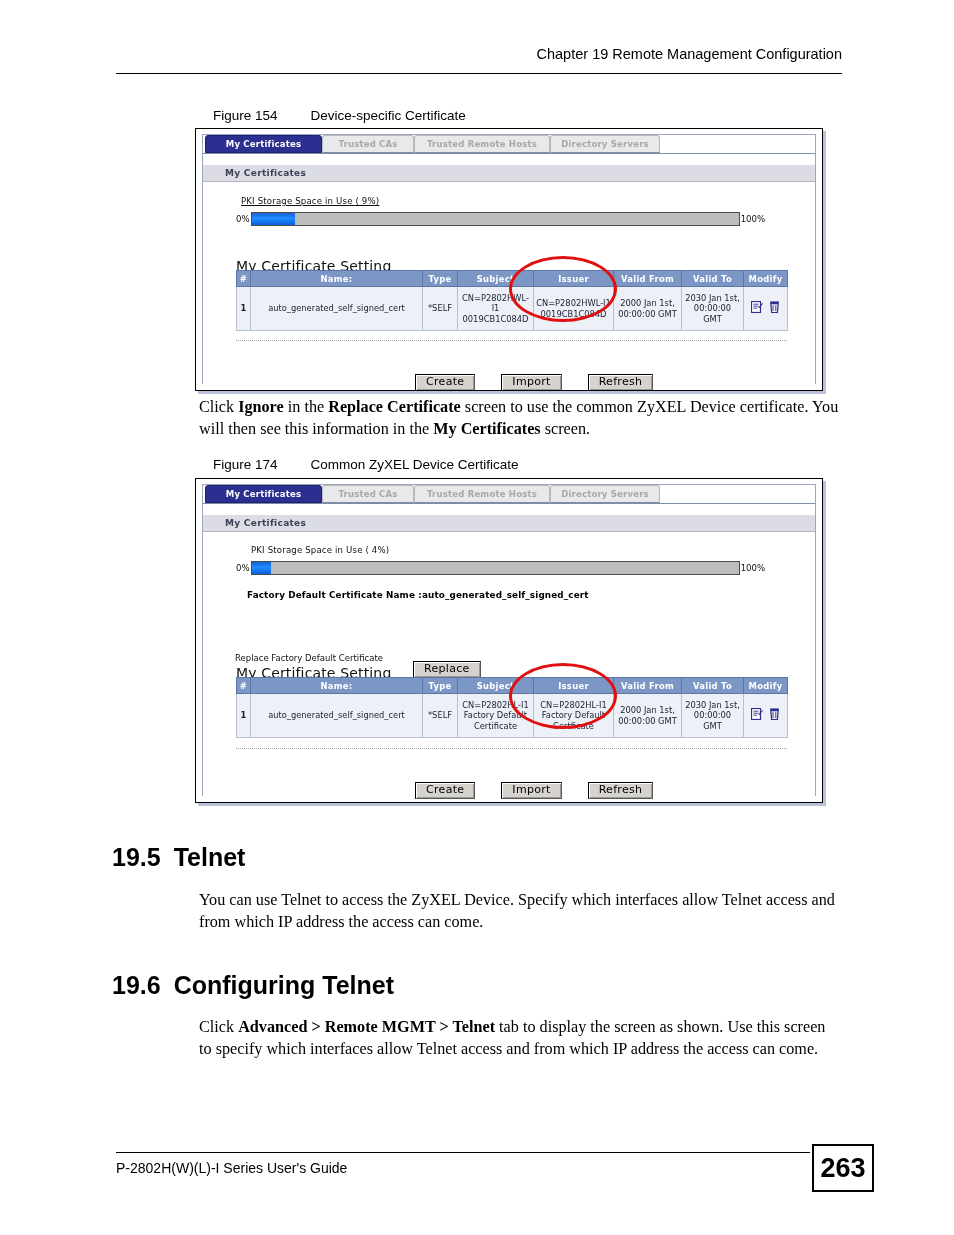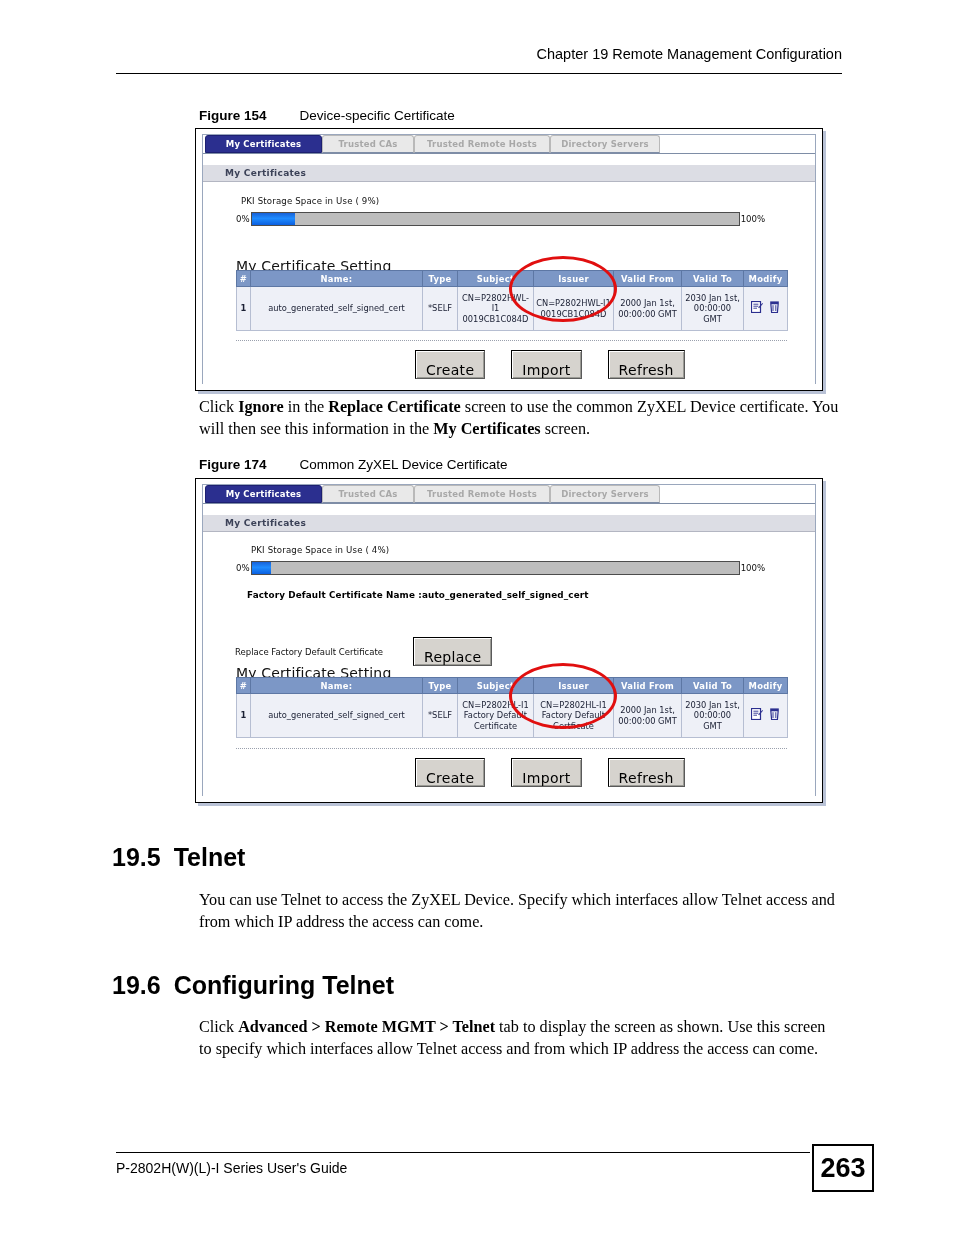--- a/index.html
+++ b/index.html
@@ -29,21 +29,21 @@
     border-top: 1.6px solid #000;
   }
 
   
   .fig-caption {
     position: absolute;
     font-family: "Liberation Sans", sans-serif;
     font-size: 13.5px;
     white-space: nowrap;
   }
-  .fig-caption .fig-num { font-weight: bold; }
+  .fig-caption .fig-num { font-weight: normal; margin-left: 14px; }
   .fig-caption .fig-title { margin-left: 9px; padding-left: 24px; }
 
   
   .body-par {
     position: absolute;
     font-family: "Liberation Serif", serif;
     font-size: 16.2px;
     line-height: 21.5px;
     text-align: left;
   }
@@ -207,26 +207,27 @@
   }
 
   
   .wbtn {
     background: #d6d3ce;
     border: 1px solid #000;
     border-right-color: #5a5a5a;
     border-bottom-color: #5a5a5a;
     box-shadow: inset 1px 1px 0 #ffffff, inset -1px -1px 0 #9a9a94;
     font-family: "DejaVu Sans", sans-serif;
-    font-size: 14px;
+    font-size: 11px;
     color: #000;
-    padding: 13px 10px 2px 10px;
+    padding: 1px 10px 2px 10px;
     line-height: 12px;
     letter-spacing: 0.3px;
     cursor: default;
+    margin-top: 24px;
   }
 
   
   .tbl-title {
     position: absolute;
     font-size: 14px;
     color: #111;
     letter-spacing: 0.15px;
     white-space: nowrap;
   }
@@ -308,21 +309,21 @@
       <div class="tab inactive" style="left:211px; width:136px;">Trusted Remote Hosts</div>
       <div class="tab inactive" style="left:347px; width:110px;">Directory Servers</div>
     </div>
 
     <div style="height:10px;background:#fff;"></div>
 
     <div class="sect-bar">My Certificates</div>
 
     <div class="shot-body" style="height:214px;">
 
-      <div class="pki-label" style="left:38px; top:14px;">PKI Storage Space in Use ( 9%)</div>
+      <div class="pki-label" style="left:38px; top:14px;text-decoration:underline;">PKI Storage Space in Use ( 9%)</div>
       <div class="pki-row" style="left:33px; top:30px;">
         <span>0%</span>
         <span class="pki-track" style="width:489px;">
           <span class="pki-fill" id="pkifill154" style="width: 9%;"></span>
         </span>
         <span>100%</span>
       </div>
 
       <div class="tbl-title" style="left:33px; top:76px;">My Certificate Setting</div>
 

